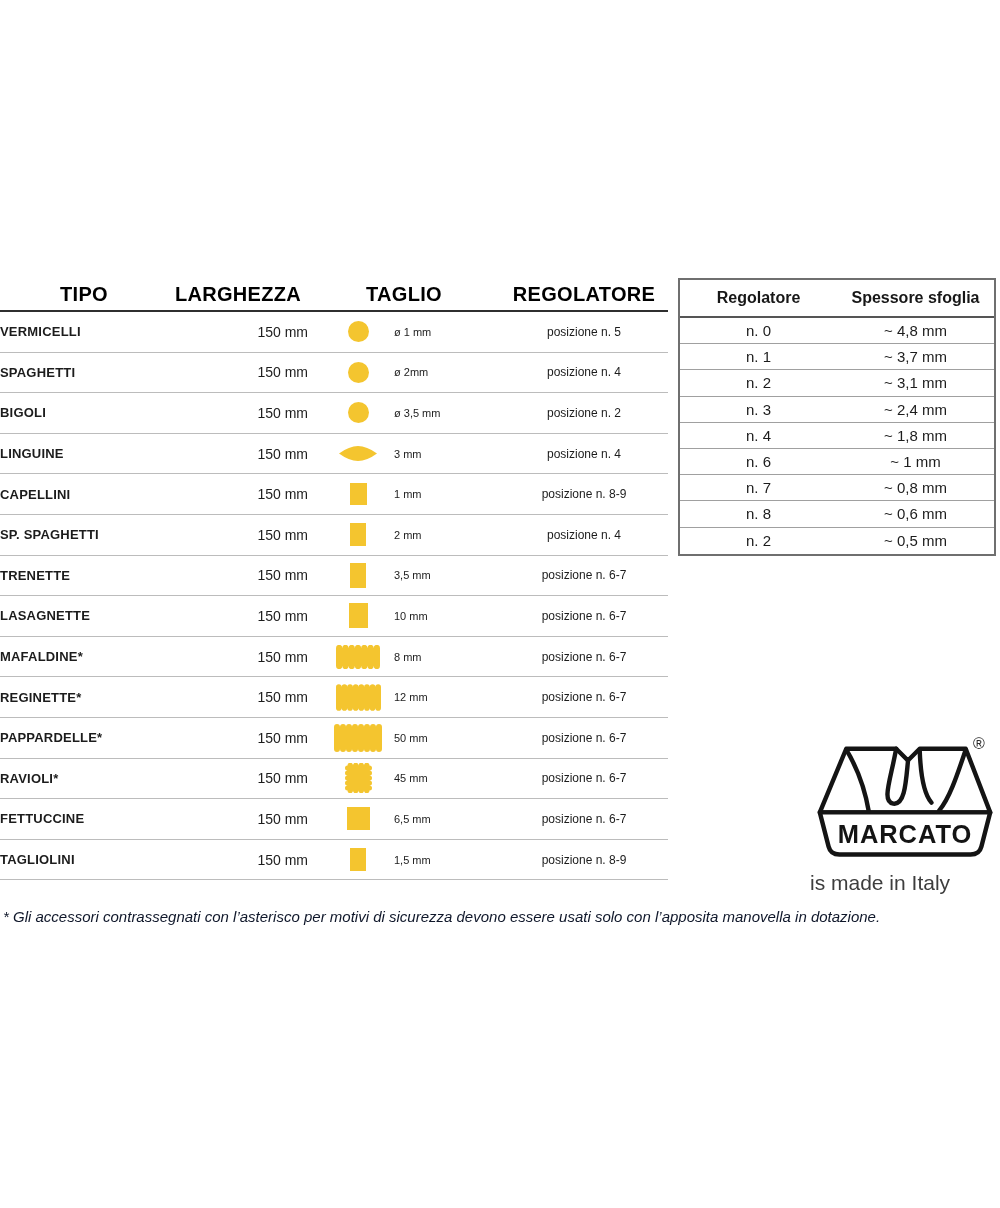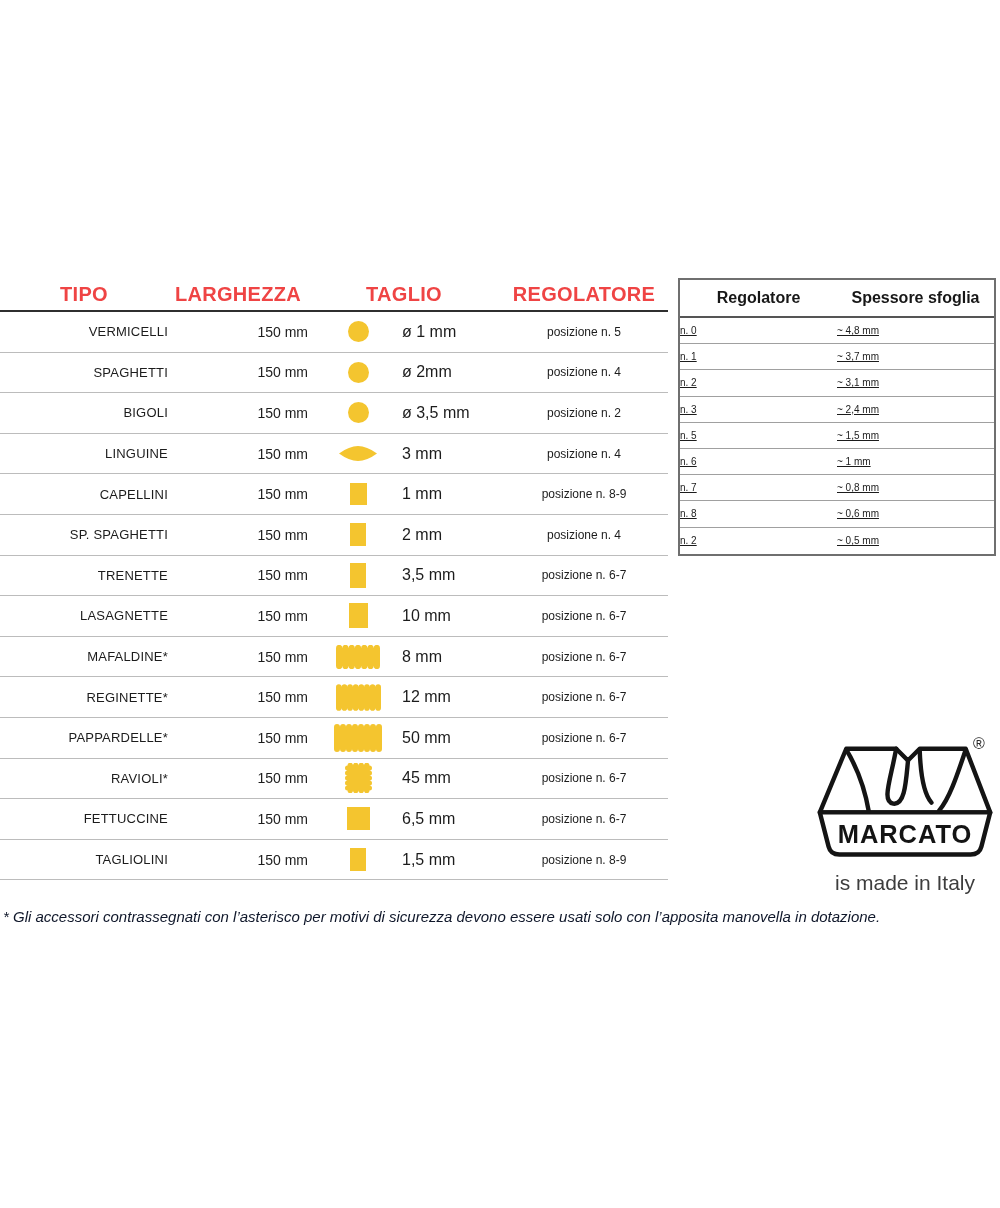--- a/index.html
+++ b/index.html
@@ -7,58 +7,58 @@
     position:relative;width:1000px;height:1208px;background:#ffffff;overflow:hidden;
     font-family:"Liberation Sans","DejaVu Sans",sans-serif;color:#1c1c1c;
   }
   
   .main-table{position:absolute;left:0;top:278px;width:668px;}
   .mt-header{
     display:grid;grid-template-columns:168px 140px 192px 168px;
     height:32px;align-items:center;border-bottom:2px solid #2f2f2f;
   }
   .mt-header span{
-    text-align:center;font-weight:bold;font-size:20px;letter-spacing:.3px;color:#ef4444;
+    text-align:center;font-weight:bold;font-size:20px;letter-spacing:.3px;color:#000000;
   }
   .mt-row{
     display:grid;grid-template-columns:168px 140px 192px 168px;
     height:40.6px;box-sizing:border-box;align-items:center;
     border-bottom:1px solid #bcbcbc;
   }
-  .c-tipo{text-align:right;font-size:13px;font-weight:400;letter-spacing:.2px;}
+  .c-tipo{text-align:left;font-size:13px;font-weight:700;letter-spacing:.2px;}
   .c-larg{text-align:right;font-size:14px;}
   .c-taglio{display:flex;align-items:center;padding-left:22px;}
   .shape-box{width:56px;display:flex;justify-content:center;align-items:center;}
   .shape-box svg{display:block;}
-  .t-label{margin-left:16px;font-size:16px;}
+  .t-label{margin-left:8px;font-size:11px;}
   .c-reg{text-align:center;font-size:12px;}
   
   .side-table{
     position:absolute;left:678px;top:278px;width:318px;box-sizing:border-box;
     border:2px solid #6f6f6f;background:#ffffff;
   }
   .st-header{
     display:grid;grid-template-columns:50% 50%;height:36px;align-items:center;
     border-bottom:2px solid #555555;
   }
   .st-header span{text-align:center;font-weight:bold;font-size:16px;color:#171717;}
   .st-row{
     display:grid;grid-template-columns:50% 50%;height:26.2px;box-sizing:border-box;
     align-items:center;border-bottom:1px solid #a0a0a0;
   }
   .st-row:last-child{border-bottom:none;}
-  .st-row span{text-align:left;font-size:10px;text-decoration:underline;}
+  .st-row span{text-align:center;font-size:15px;}
   
   .logo{position:absolute;left:810px;top:736px;width:190px;}
   .logo-svg{display:block;width:190px;height:auto;}
   .reg-mark{
     position:absolute;left:163px;top:0px;font-size:16px;color:#2a2a2a;line-height:1;
   }
   .tagline{
-    margin-top:6px;width:190px;text-align:center;font-size:21px;color:#3d3d3d;
+    margin-top:6px;width:190px;font-size:21px;color:#3d3d3d;
   }
   
   .footnote{
     position:absolute;left:3px;top:908px;width:980px;
     font-size:15px;font-style:italic;color:#0f172a;
   }
 </style>
 </head>
 <body>
 
@@ -289,25 +289,25 @@
     <div class="st-row">
       <span>n. 2</span>
       <span>~ 3,1 mm</span>
     </div>
 
     <div class="st-row">
       <span>n. 3</span>
       <span>~ 2,4 mm</span>
     </div>
 
-
-    <div class="st-row">
-      <span>n. 5</span>
-      <span>~ 1,5 mm</span>
-    </div>
+    <div class="st-row">
+      <span>n. 4</span>
+      <span>~ 1,8 mm</span>
+    </div>
+
 
     <div class="st-row">
       <span>n. 6</span>
       <span>~ 1 mm</span>
     </div>
 
     <div class="st-row">
       <span>n. 7</span>
       <span>~ 0,8 mm</span>
     </div>

